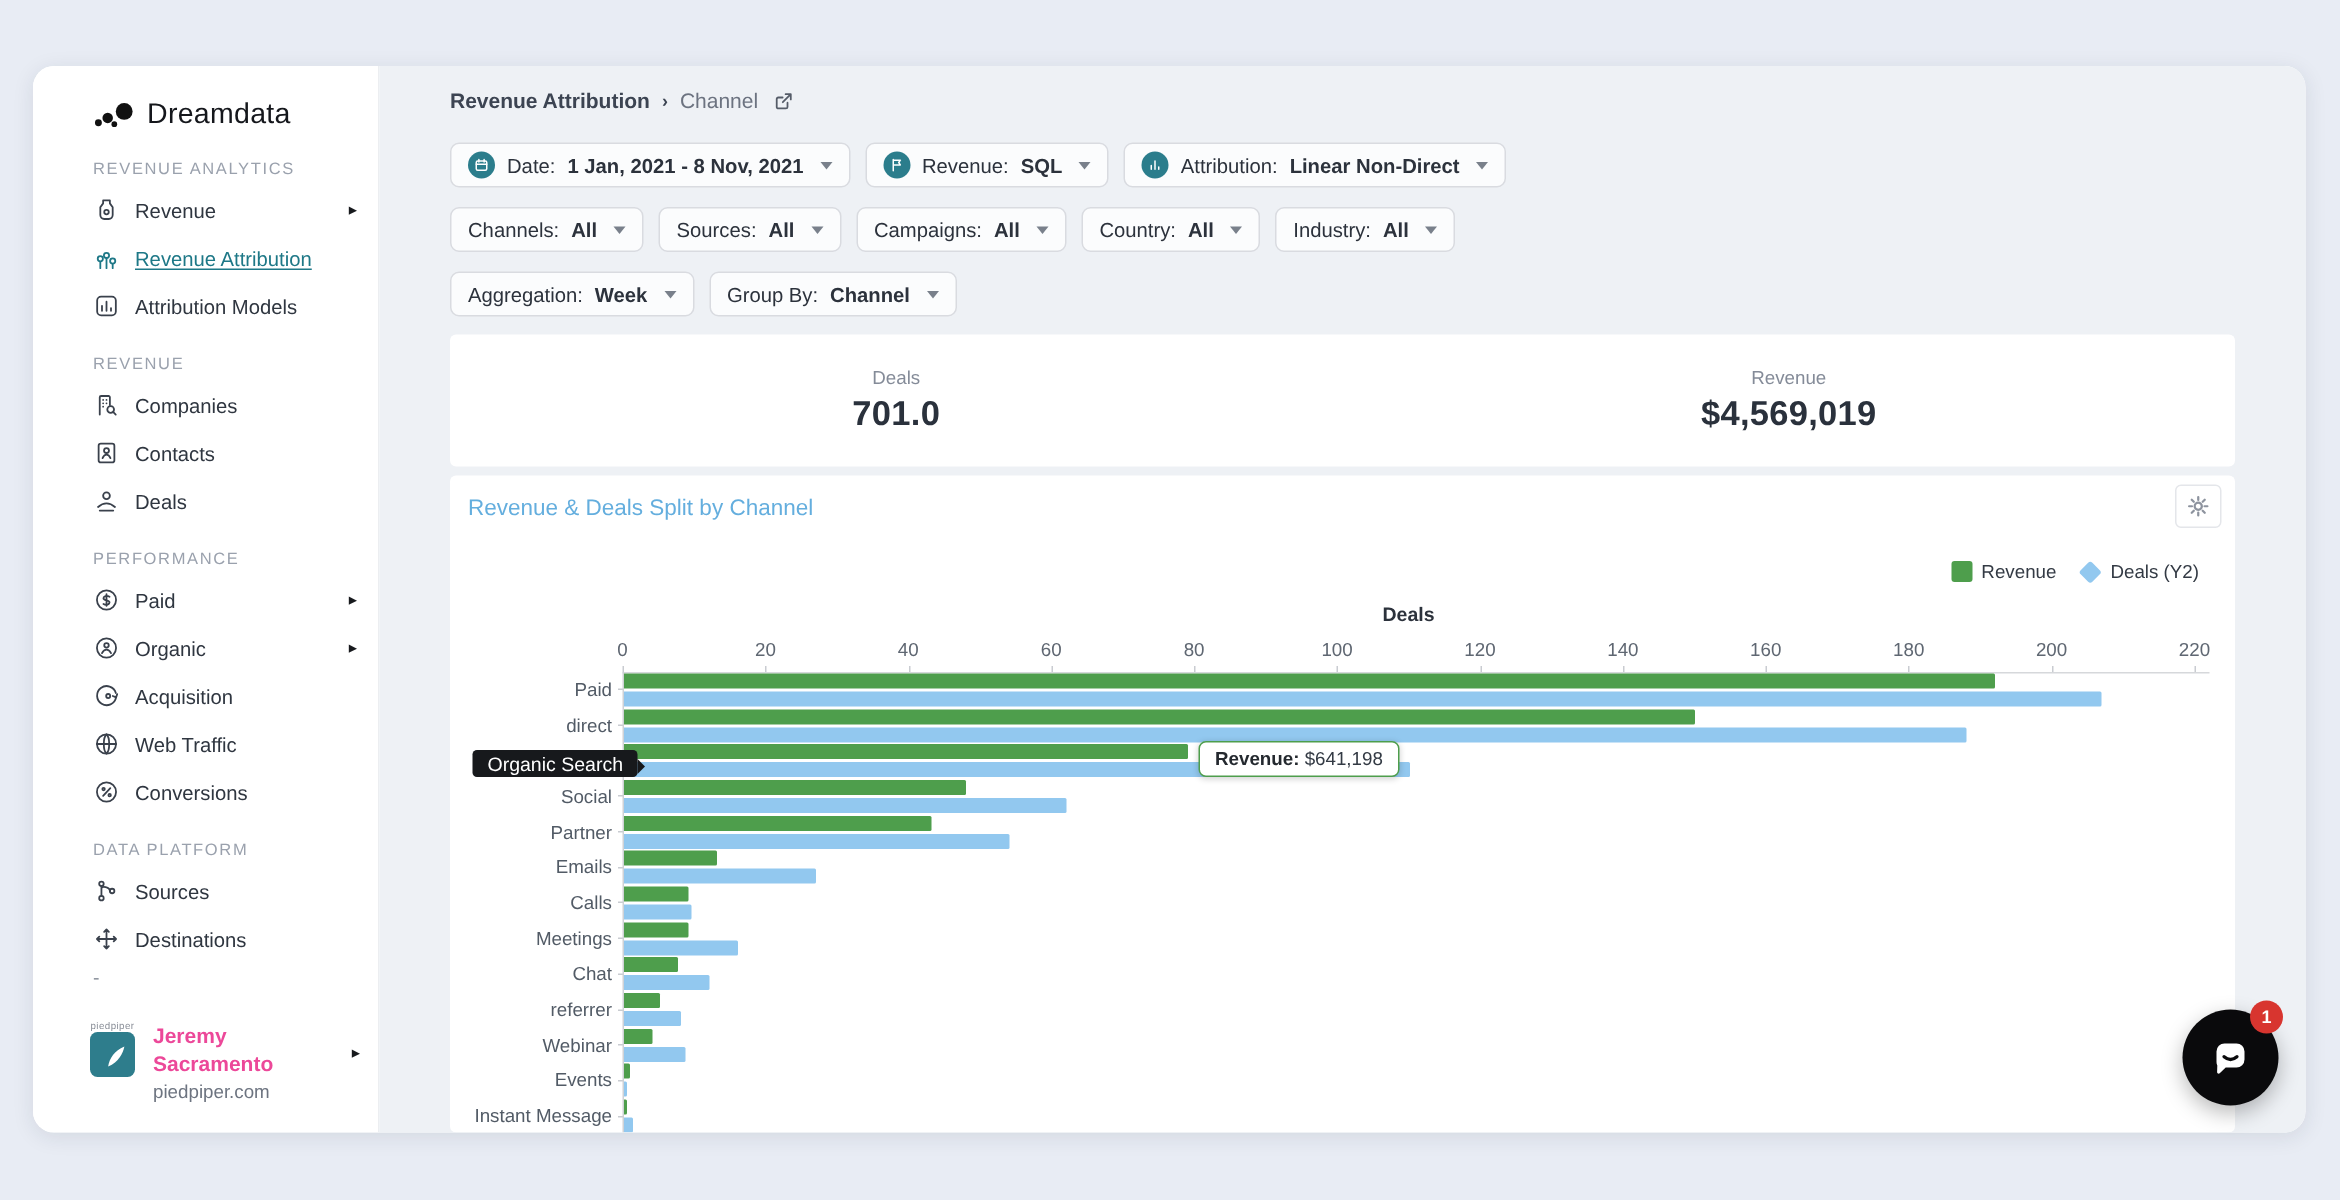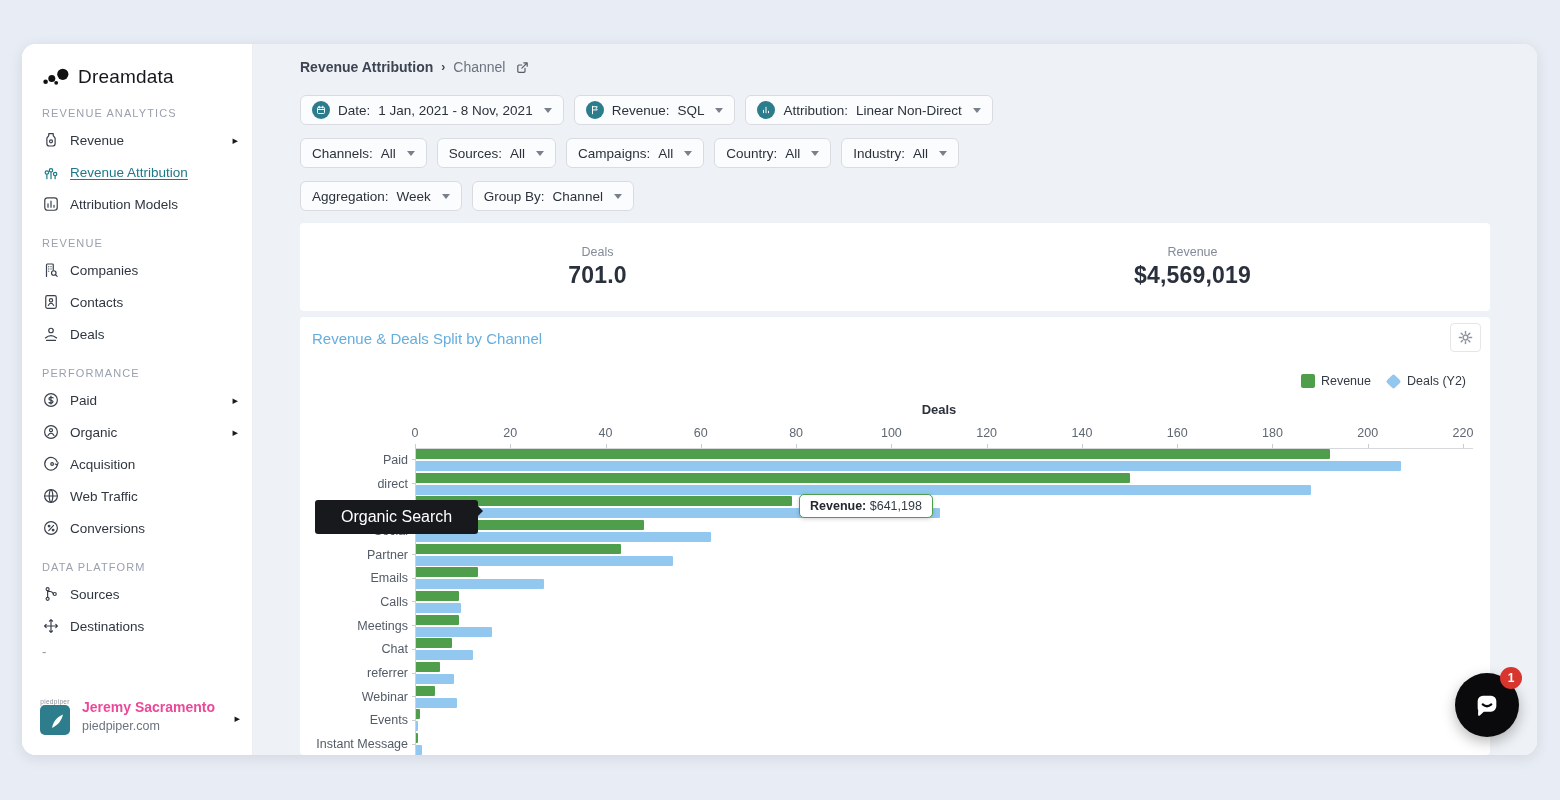--- a/index.html
+++ b/index.html
@@ -10,21 +10,21 @@
     -webkit-font-smoothing:antialiased;
   }
   .app {
     position:absolute; left:22px; top:44px; width:1515px; height:711px;
     background:#ffffff; border-radius:14px; overflow:hidden; display:flex;
     box-shadow:0 3px 14px rgba(25,35,60,.10);
   }
   
   .sidebar {
     flex:0 0 231px; width:231px; background:#fff; border-right:1px solid #eceef1;
-    display:flex; flex-direction:column; padding-top:18px;
+    display:flex; flex-direction:column; padding-top:18px;padding-left:20px;
   }
   .logo-row { display:flex; align-items:center; gap:9px; padding:4px 20px 2px; }
   .logo-row svg { flex:0 0 auto; }
   .logo-text { font-size:19px; color:#15171c; font-weight:500; letter-spacing:.2px; }
   .side-section-label {
     font-size:11px; letter-spacing:1.1px; color:#9aa1ad; font-weight:500;
     margin:17px 20px 5px;
   }
   .side-item {
     display:flex; align-items:center; gap:10px; padding:7px 14px 7px 20px;
@@ -52,21 +52,21 @@
   .bc-sep { color:#3c4452; font-weight:bold; font-size:12px; }
   .bc-ext { color:#555c68; display:flex; margin-left:2px; cursor:pointer; }
   .filter-row { display:flex; gap:10px; }
   .filter-row.r1 { margin-top:19px; }
   .filter-row.r2, .filter-row.r3 { margin-top:13px; }
   .pill {
     height:30px; background:#fbfcfd; border:1px solid #d9dbe0; border-radius:6px;
     display:flex; align-items:center; gap:8px; padding:0 11px;
     font-size:13.5px; color:#2c323c; cursor:pointer; white-space:nowrap;
   }
-  .pill .val { font-weight:normal; }
+  .pill .val { font-weight:bold; }
   .caret {
     width:0; height:0; border-left:4px solid transparent; border-right:4px solid transparent;
     border-top:5px solid #79808b; margin-left:3px;
   }
   .pill-icon {
     width:18px; height:18px; border-radius:50%; background:#2b7d8c;
     display:flex; align-items:center; justify-content:center; flex:0 0 18px;
   }
   .stats-card { background:#fff; border-radius:4px; height:88px; display:flex; margin-top:12px; }
   .stat { flex:1; display:flex; flex-direction:column; align-items:center; justify-content:center; gap:3px; }
@@ -95,22 +95,22 @@
   .bar.green { background:#4e9e4c; }
   .bar.blue  { background:#92c8ef; margin-top:2px; }
   .cat-labels { position:absolute; top:131px; left:0; width:108px; }
   .cat-label {
     height:23.7px; display:flex; align-items:center; justify-content:flex-end;
     font-size:12.5px; color:#525b66; position:relative; cursor:pointer; white-space:nowrap;
   }
   .cat-label::after { content:""; position:absolute; right:-8px; width:4px; height:1px; background:#c9ccd1; }
   .cat-label.hidden-label { visibility:hidden; }
   .callout {
-    position:absolute; left:15px; top:183px; height:34px; background:#17191c; color:#fff;
-    font-size:16px; display:flex; align-items:center; padding:0 26px; border-radius:3px; z-index:4;
+    position:absolute; left:15px; top:183px; height:18px; background:#17191c; color:#fff;
+    font-size:13px; display:flex; align-items:center; padding:0 10px; border-radius:3px; z-index:4;
   }
   .callout::after {
     content:""; position:absolute; right:-5px; top:6px; width:0; height:0;
     border-top:5px solid transparent; border-bottom:5px solid transparent; border-left:5px solid #17191c;
   }
   .tooltip {
     position:absolute; left:499px; top:177px; background:#fff; border:1px solid #4e9e4c;
     border-radius:5px; padding:4px 10px; font-size:12.5px; color:#333a44;
     box-shadow:0 1px 4px rgba(0,0,0,.18); white-space:nowrap; z-index:5;
   }

